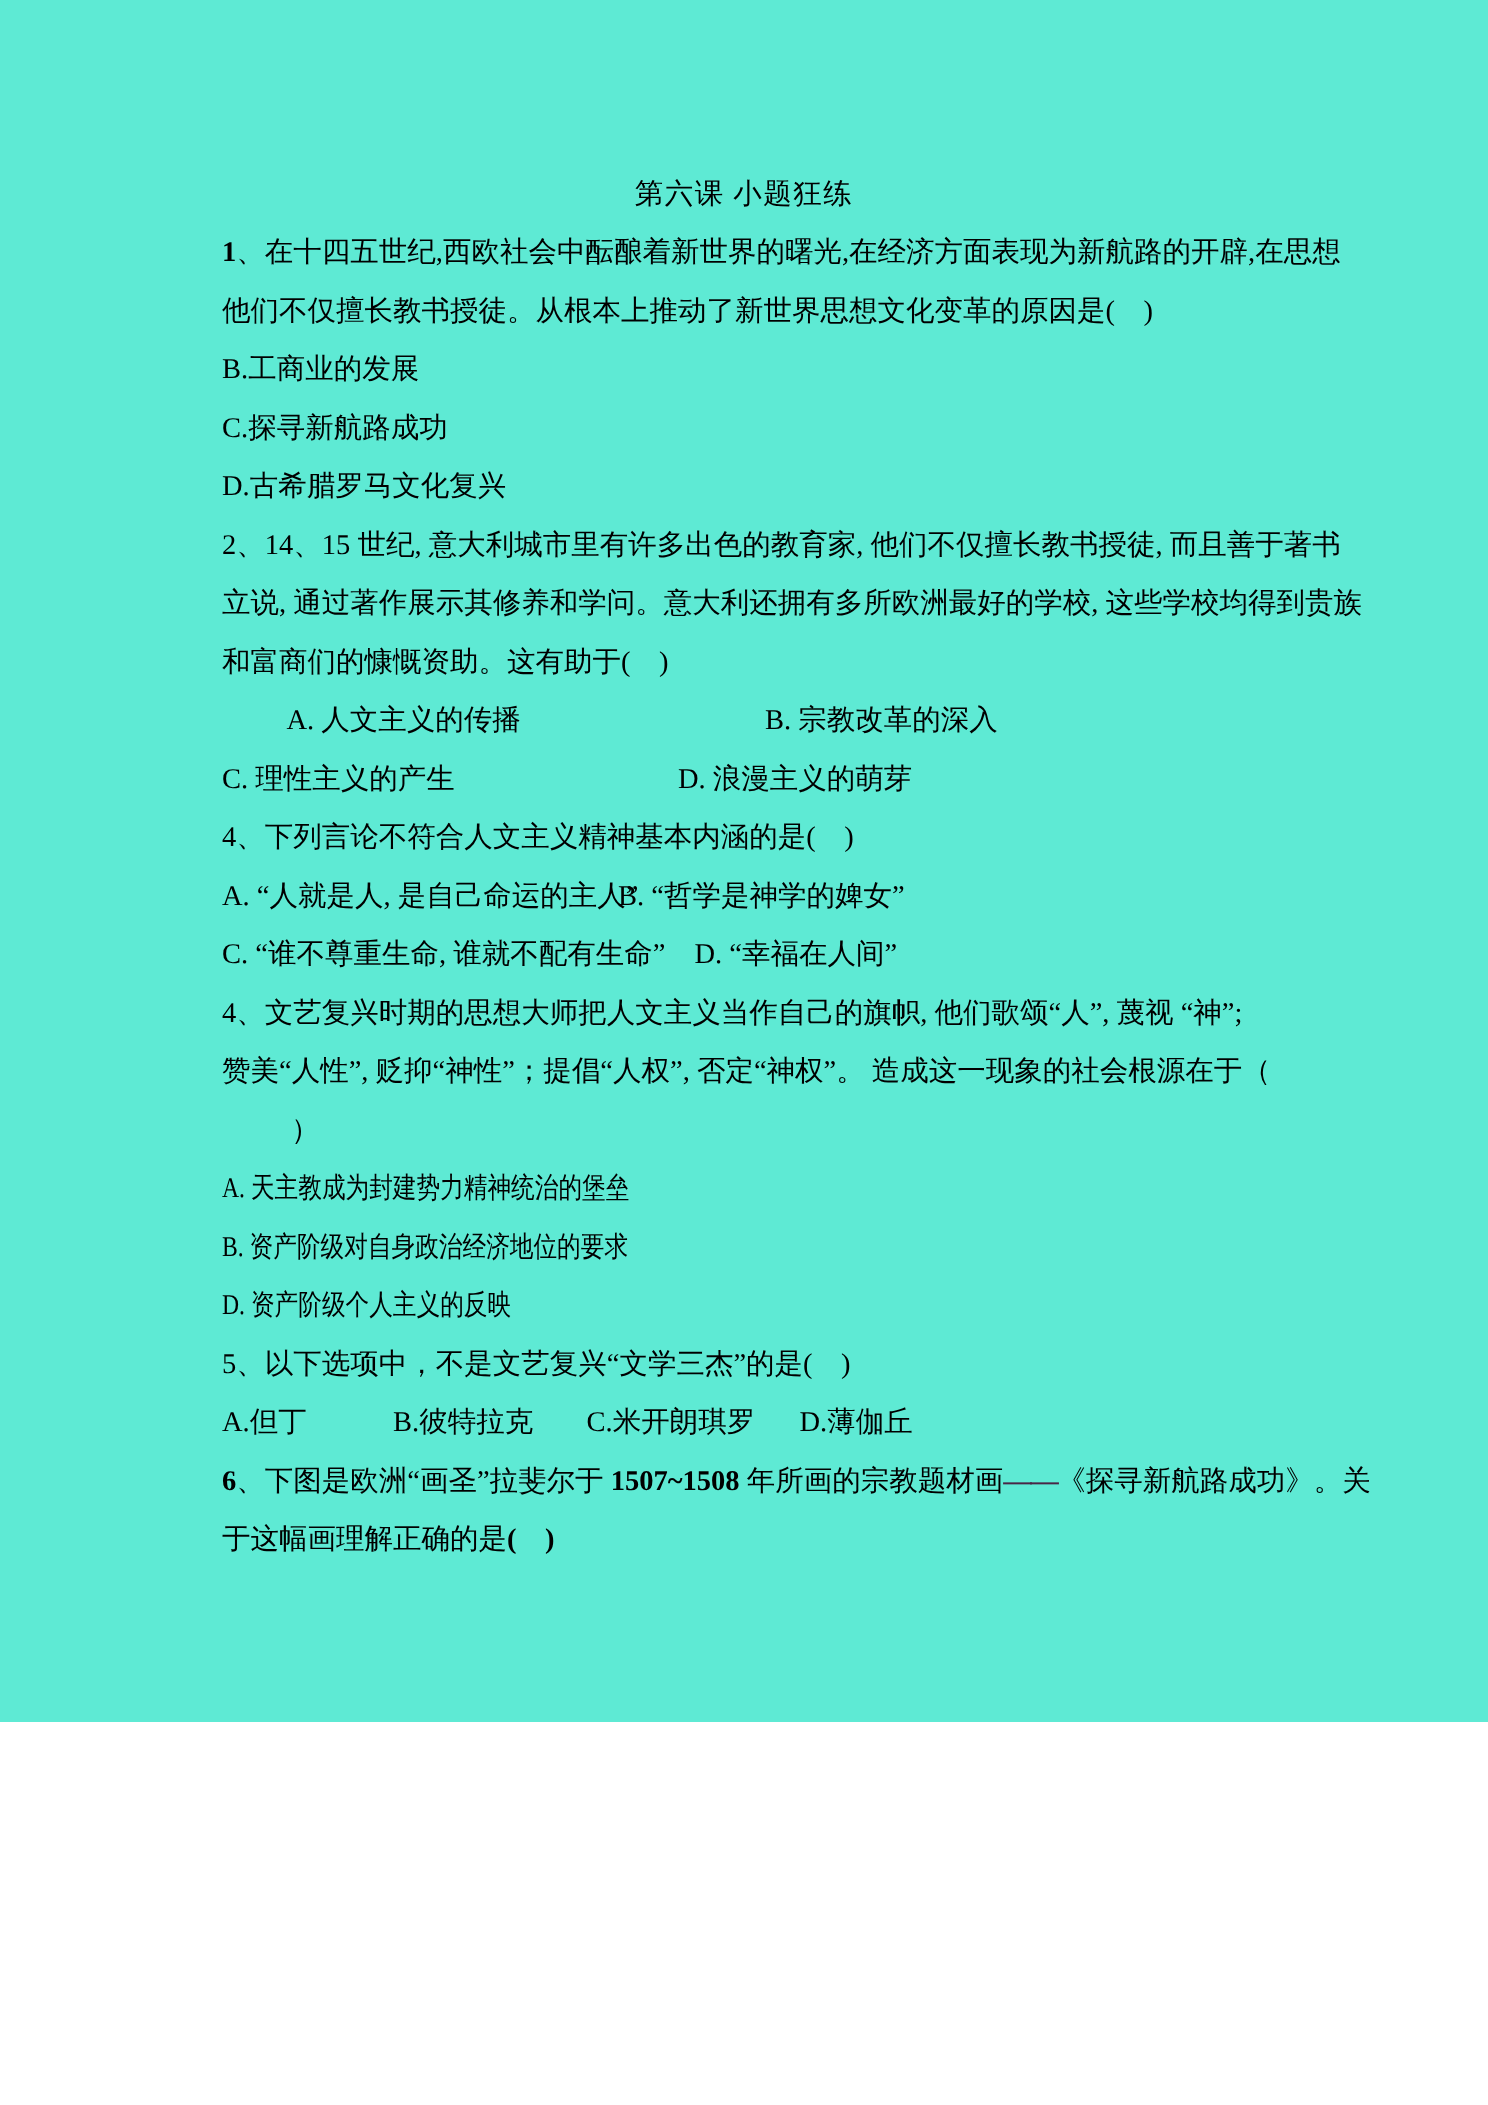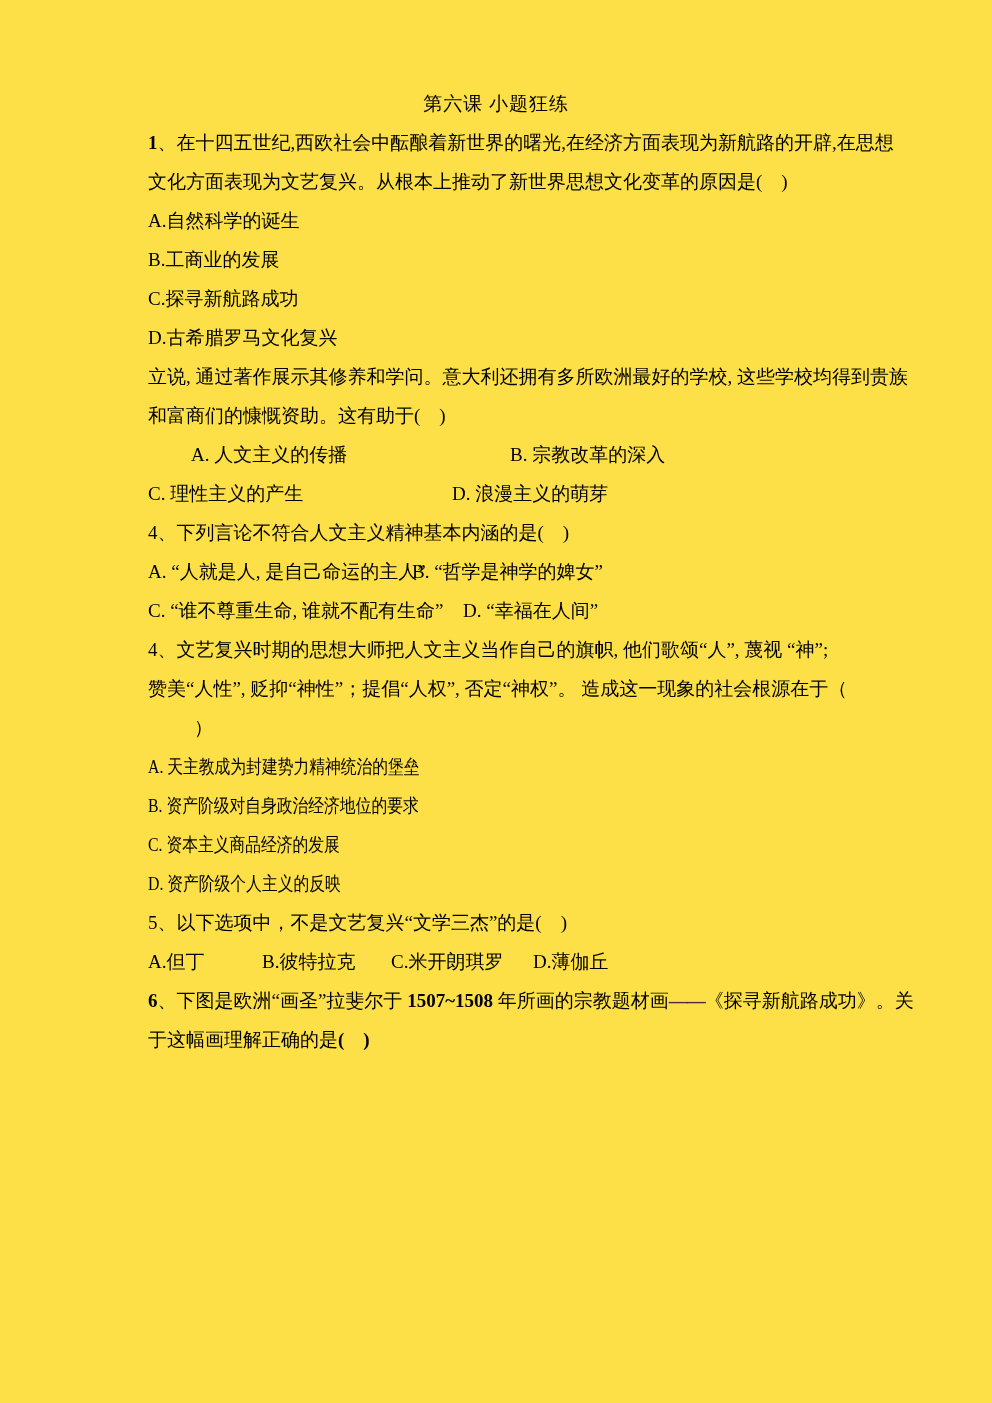--- a/index.html
+++ b/index.html
@@ -1,25 +1,25 @@
 <!DOCTYPE html>
 <html><head>
 <meta charset="utf-8">
 <style>
   * { margin: 0; padding: 0; box-sizing: border-box; }
   html, body { background: #ffffff; }
   .page {
     position: relative;
     width: 992px;
-    height: 1403px;
-    background: #fde047;
+    height: 1148px;
+    background: #5eead4;
     color: #000000;
     font-family: "Liberation Serif", "DejaVu Serif", serif;
     font-size: 19px;
-    padding-top: 84px;
+    padding-top: 110px;
     overflow: hidden;
   }
   .line {
     line-height: 39px;
     white-space: pre;
   }
   .title {
     text-align: center;
     letter-spacing: 1px;
   }
@@ -44,41 +44,40 @@
 </head>
 <body>
 
 <div class="page">
 
   <div class="line title">第六课 小题狂练</div>
 
   <div class="content">
 
     <div class="line"><span class="b">1</span><span>、在十四五世纪,西欧社会中酝酿着新世界的曙光,在经济方面表现为新航路的开辟,在思想</span></div>
-    <div class="line">文化方面表现为文艺复兴。从根本上推动了新世界思想文化变革的原因是(　)</div>
-    <div class="line">A.自然科学的诞生</div>
+    <div class="line">他们不仅擅长教书授徒。从根本上推动了新世界思想文化变革的原因是(　)</div>
     <div class="line">B.工商业的发展</div>
     <div class="line">C.探寻新航路成功</div>
     <div class="line">D.古希腊罗马文化复兴</div>
 
+    <div class="line">2、14、15 世纪, 意大利城市里有许多出色的教育家, 他们不仅擅长教书授徒, 而且善于著书</div>
     <div class="line">立说, 通过著作展示其修养和学问。意大利还拥有多所欧洲最好的学校, 这些学校均得到贵族</div>
     <div class="line">和富商们的慷慨资助。这有助于(　)</div>
     <div class="line"><span class="col w319">A. 人文主义的传播</span><span>B. 宗教改革的深入</span></div>
     <div class="line"><span class="col w304">C. 理性主义的产生</span><span>D. 浪漫主义的萌芽</span></div>
 
     <div class="line">4、下列言论不符合人文主义精神基本内涵的是(　)</div>
     <div class="line"><span class="col w264">A. “人就是人, 是自己命运的主人”</span><span>B. “哲学是神学的婢女”</span></div>
     <div class="line"><span class="col w315">C. “谁不尊重生命, 谁就不配有生命”</span><span>D. “幸福在人间”</span></div>
 
     <div class="line">4、文艺复兴时期的思想大师把人文主义当作自己的旗帜, 他们歌颂“人”, 蔑视 “神”;</div>
     <div class="line">赞美“人性”, 贬抑“神性”；提倡“人权”, 否定“神权”。 造成这一现象的社会根源在于（</div>
     <div class="line indent">）</div>
     <div class="line"><span class="cond">A. 天主教成为封建势力精神统治的堡垒</span></div>
     <div class="line"><span class="cond">B. 资产阶级对自身政治经济地位的要求</span></div>
-    <div class="line"><span class="cond">C. 资本主义商品经济的发展</span></div>
     <div class="line"><span class="cond">D. 资产阶级个人主义的反映</span></div>
 
     <div class="line">5、以下选项中，不是文艺复兴“文学三杰”的是(　)</div>
     <div class="line"><span class="col w114">A.但丁</span><span class="col w129">B.彼特拉克</span><span class="col w142">C.米开朗琪罗</span><span>D.薄伽丘</span></div>
 
     <div class="line"><span class="b">6</span><span>、下图是欧洲“画圣”拉斐尔于 </span><span class="b">1507~1508</span><span> 年所画的宗教题材画</span><span class="dash">——</span><span>《探寻新航路成功》。关</span></div>
     <div class="line"><span>于这幅画理解正确的是</span><span class="b">(　)</span></div>
 
   </div>
 </div>

